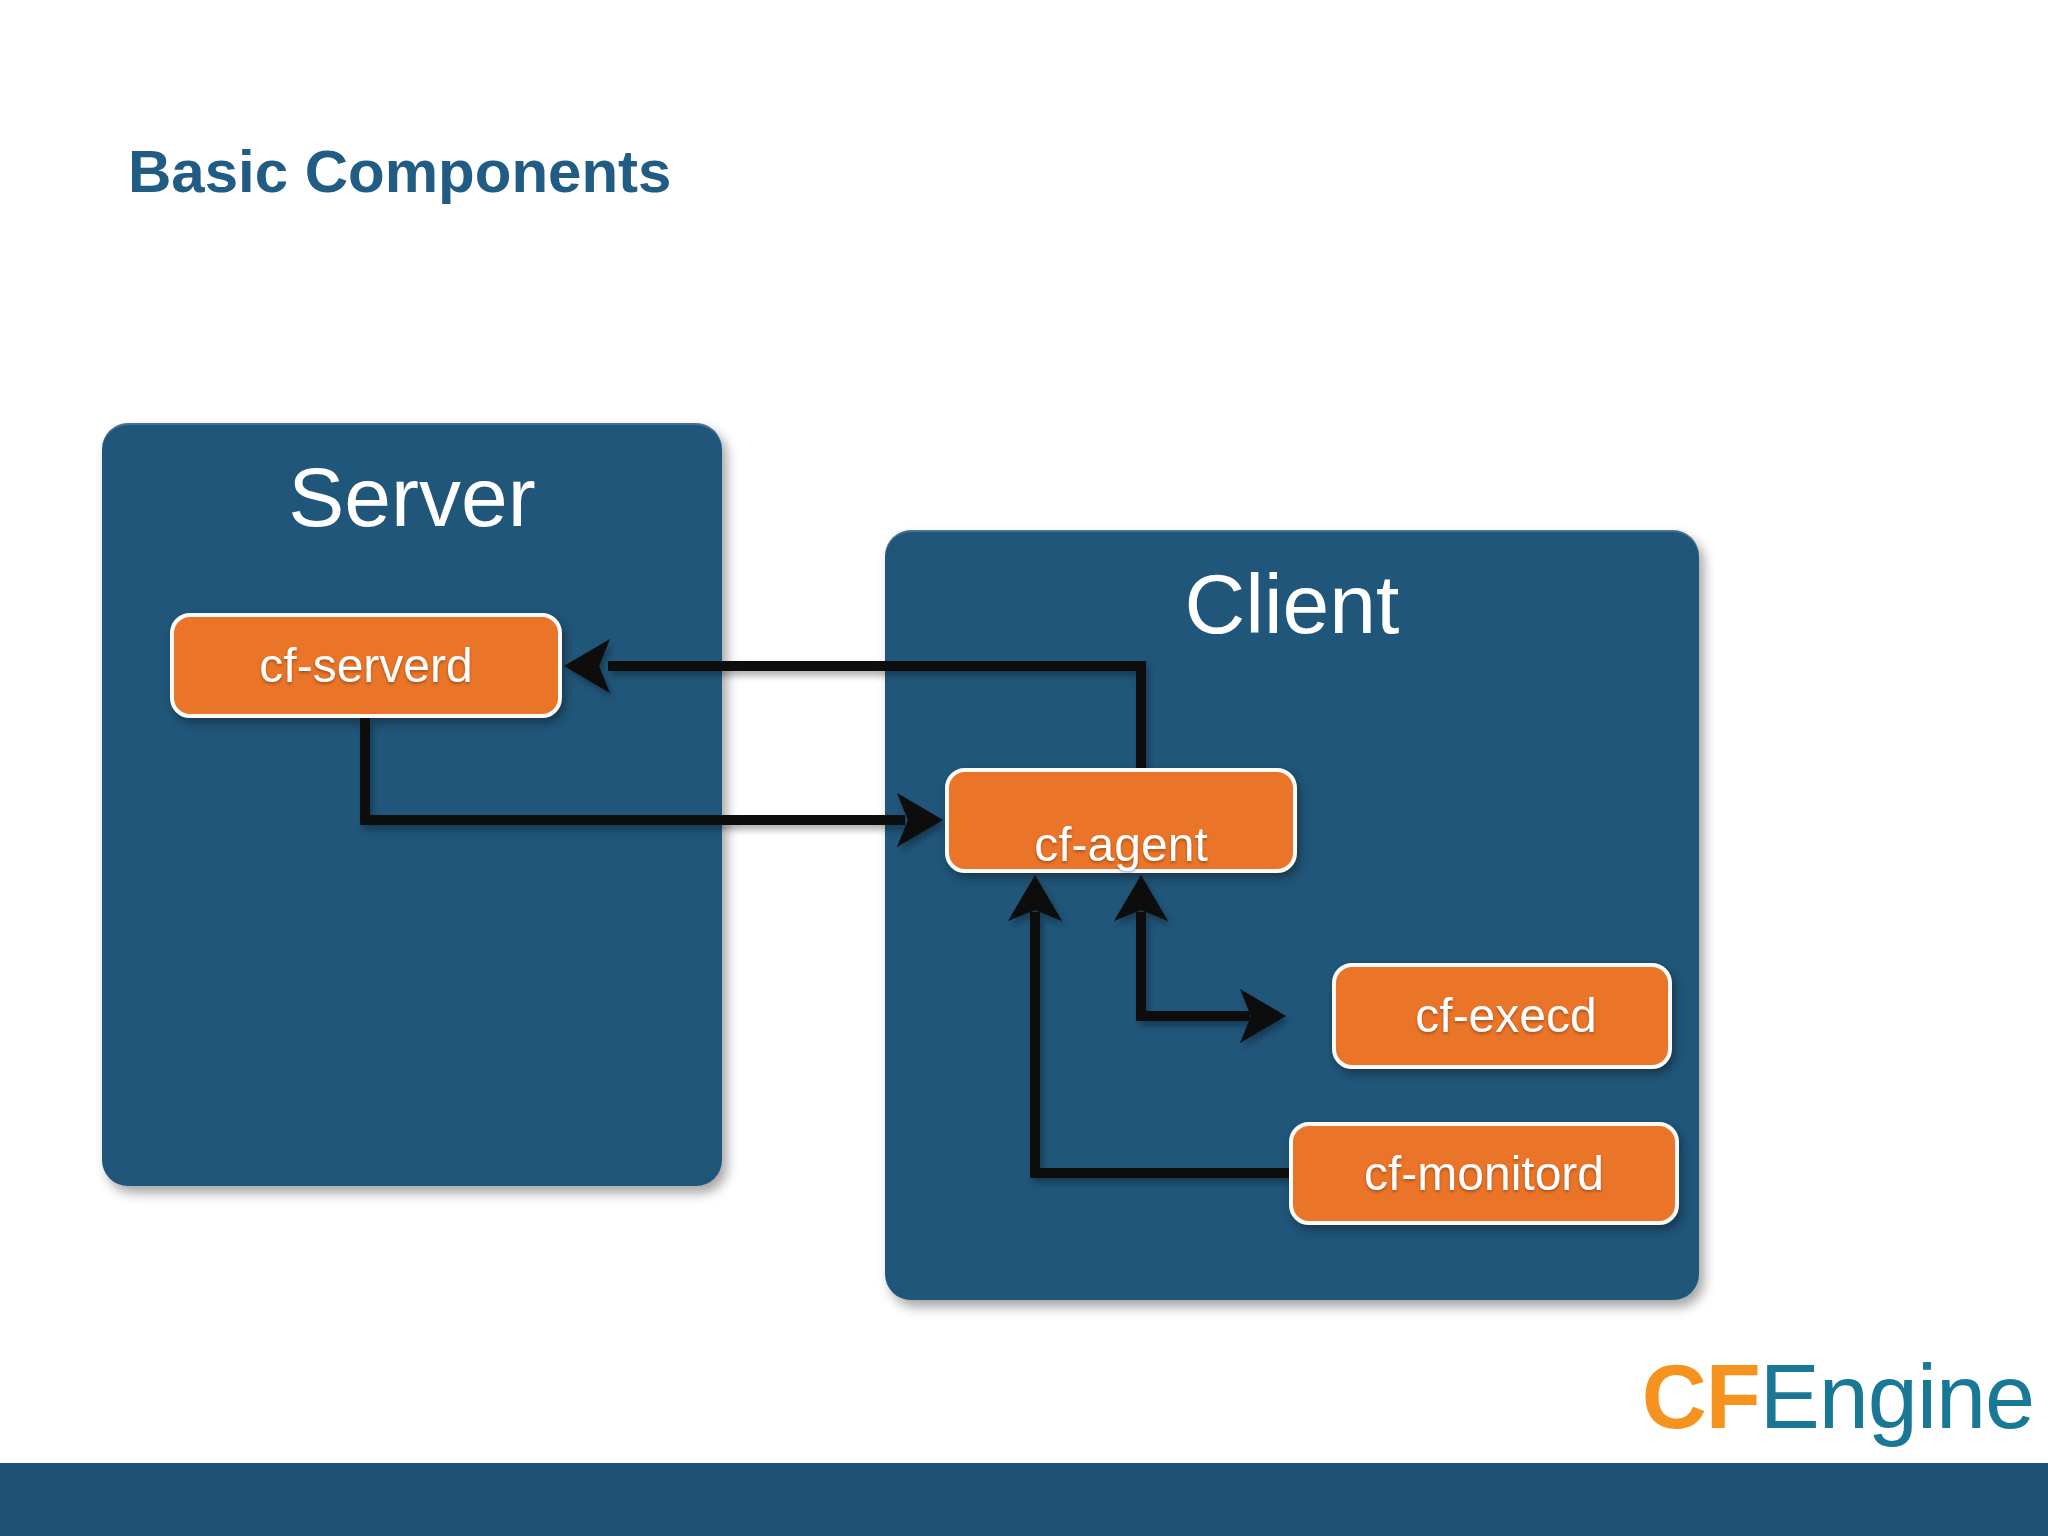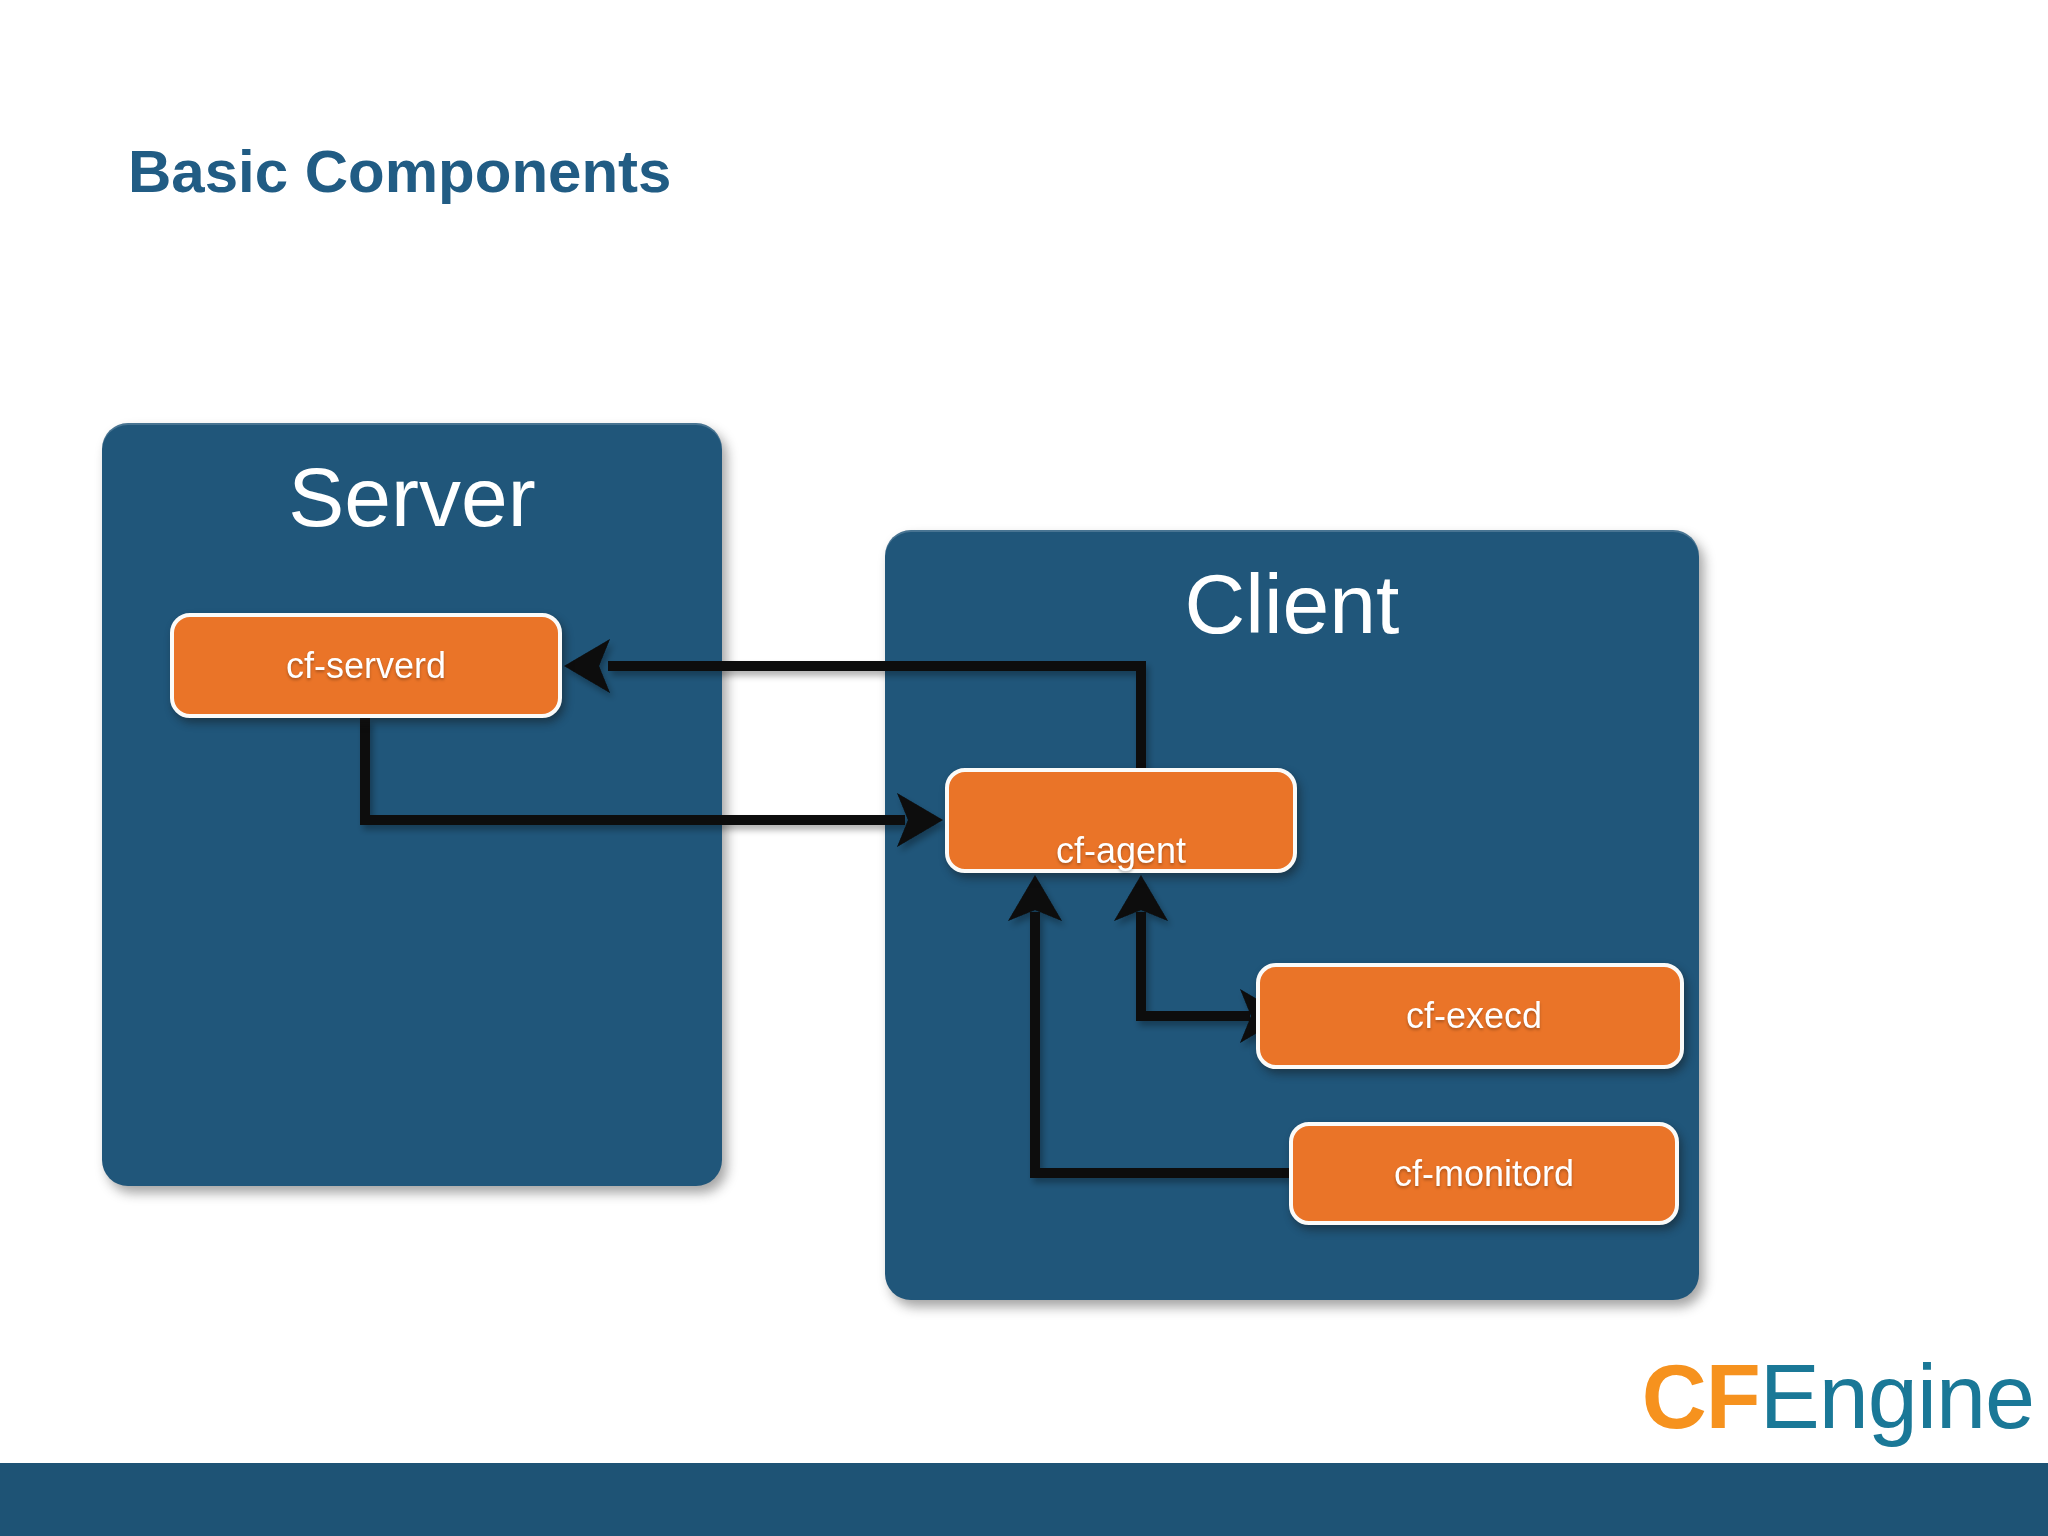--- a/index.html
+++ b/index.html
@@ -36,27 +36,27 @@
   .node{
     position:absolute;
     background:var(--node,#EA7428);
     border:4px solid #FBFBF9;
     border-radius:20px;
     box-shadow:3px 5px 8px rgba(20,20,20,.45);
     display:flex;align-items:center;justify-content:center;
     box-sizing:border-box;
   }
   .node span{
-    color:#ffffff;font-size:36px;line-height:1;
+    color:#ffffff;font-size:48px;line-height:1;
     text-shadow:0 2px 3px rgba(0,0,0,.28);
     white-space:nowrap;
   }
   .node-serverd{left:170px;top:613px;width:392px;height:105px;}
   .node-agent{left:945px;top:768px;width:352px;height:105px;align-items:flex-end;}
-  .node-execd{left:1256px;top:963px;width:428px;height:106px;padding-left:8px;}
+  .node-execd{left:1332px;top:963px;width:340px;height:106px;padding-left:8px;}
   .node-monitord{left:1289px;top:1122px;width:390px;height:103px;text-align:center;}
   .logo{
     position:absolute;top:1352px;right:14px;
     font-size:90px;line-height:1;letter-spacing:-1px;
     white-space:nowrap;
   }
   .logo-cf{color:var(--logo-cf,#F6921E);font-weight:bold;margin-top:25px;}
   .logo-engine{color:var(--logo-engine,#1A7897);font-weight:normal;margin-top:47px;}
   .footer-bar{
     position:absolute;left:0;top:1463px;width:2048px;height:73px;

